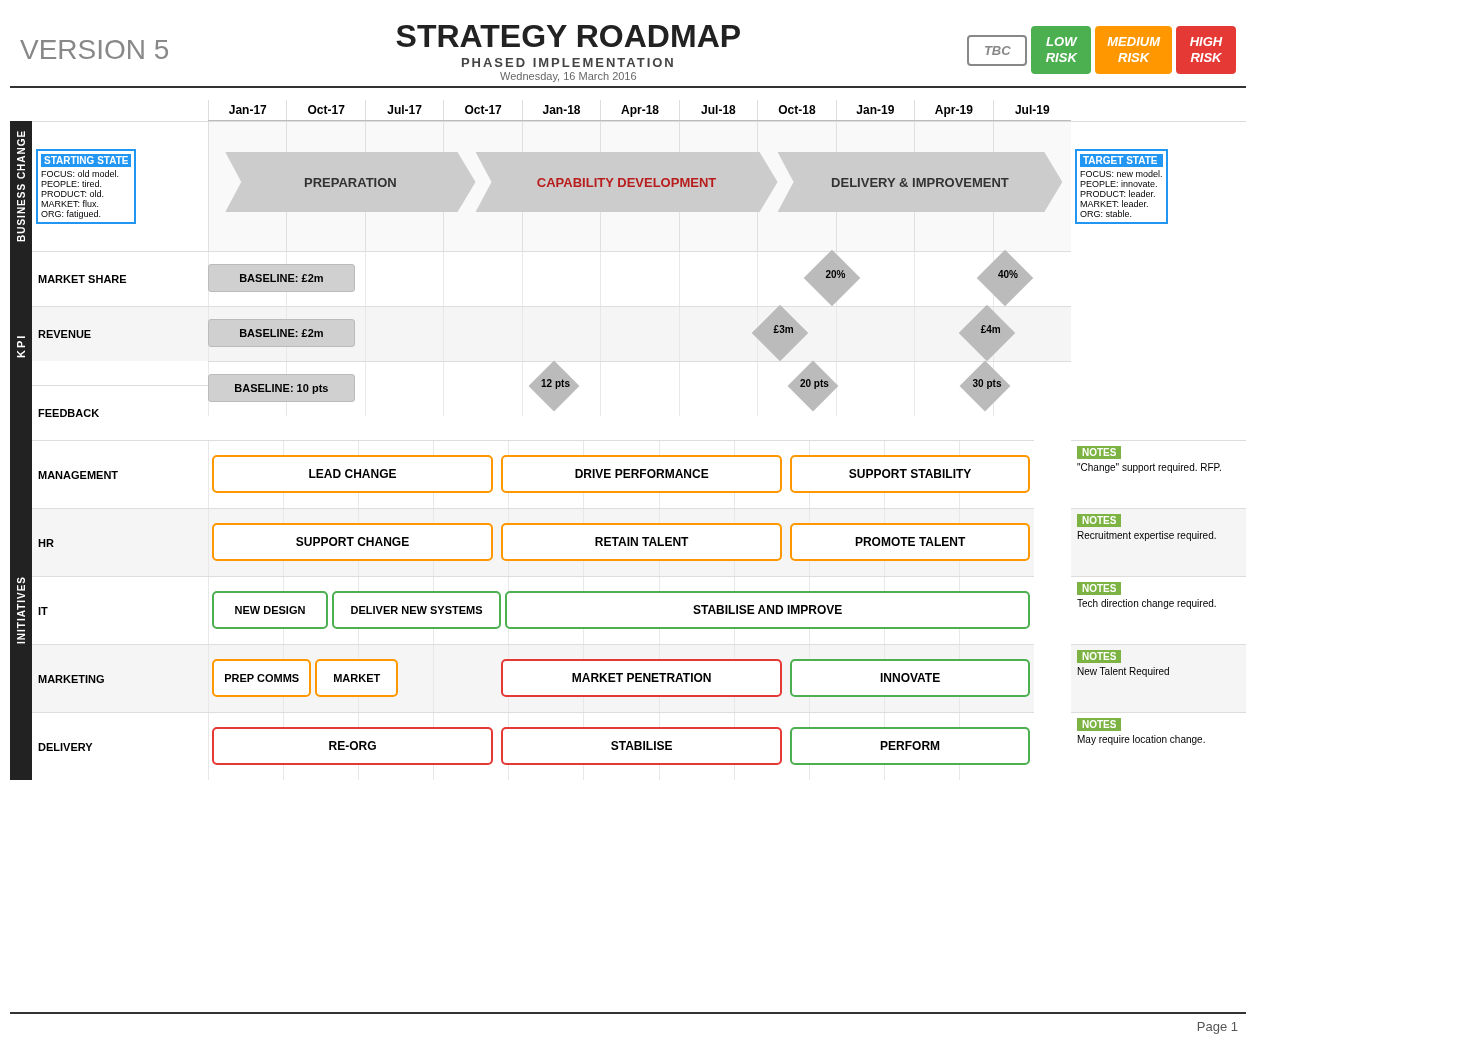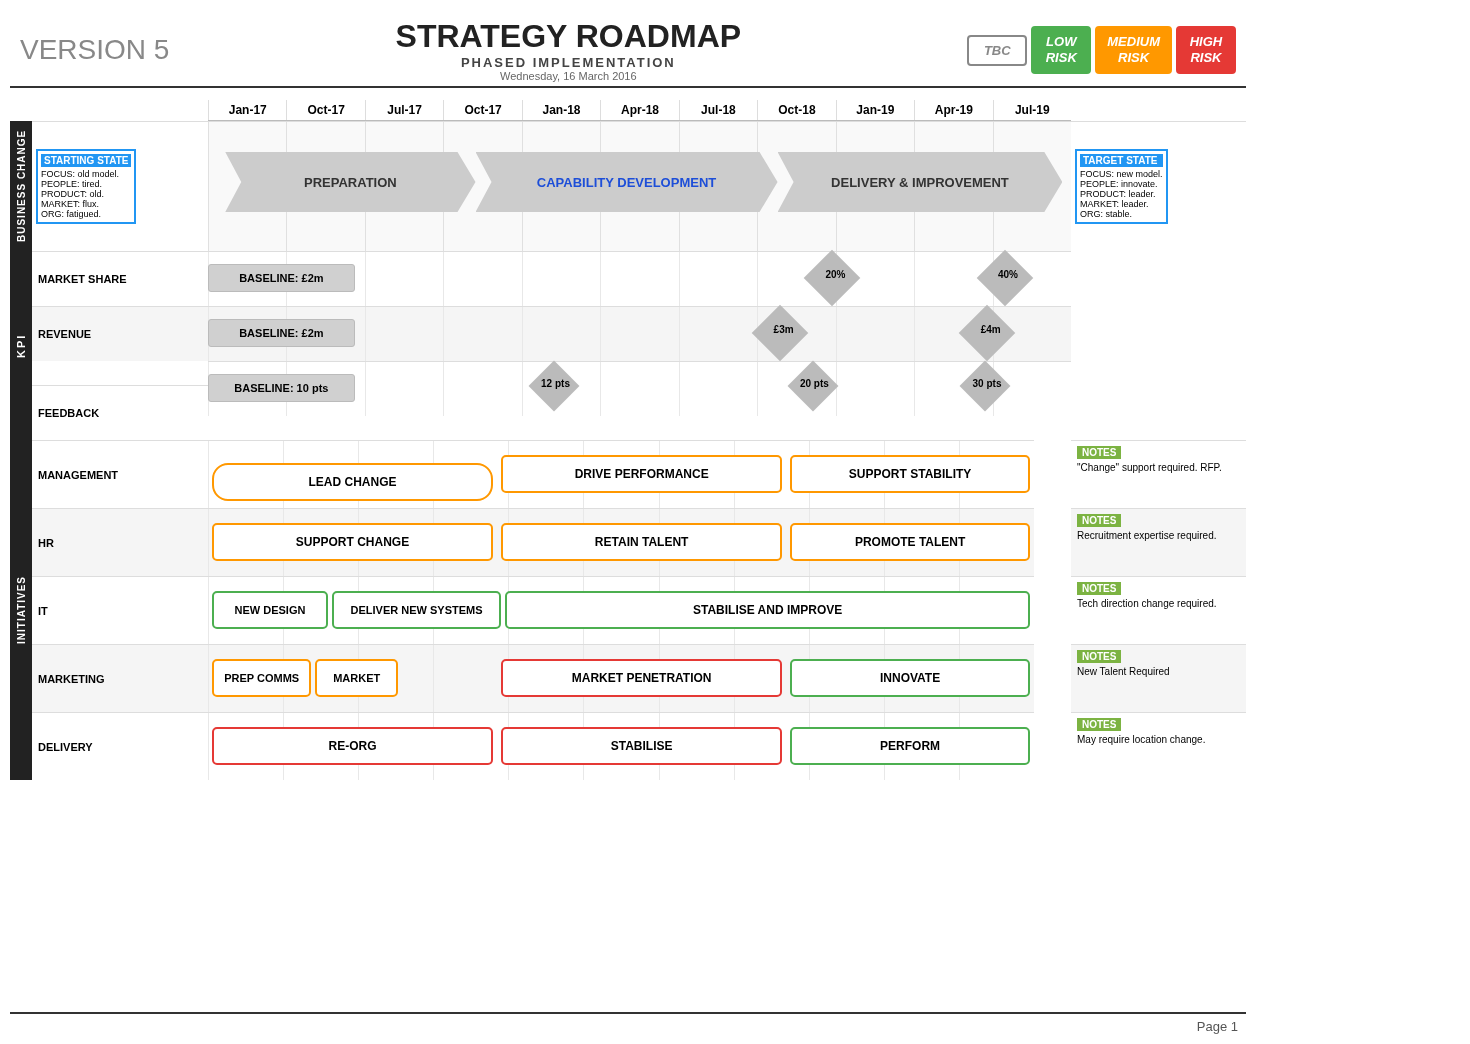--- a/index.html
+++ b/index.html
@@ -86,21 +86,21 @@
           <div style="flex:1;border-left:1px solid #e0e0e0;"></div>
           <div style="flex:1;border-left:1px solid #e0e0e0;"></div>
           <div style="flex:1;border-left:1px solid #e0e0e0;"></div>
           <div style="flex:1;border-left:1px solid #e0e0e0;"></div>
           <div style="flex:1;border-left:1px solid #e0e0e0;"></div>
           <div style="flex:1;border-left:1px solid #e0e0e0;"></div>
         </div>
 
         <div style="position:absolute;top:30px;left:2%;width:29%;height:60px;background:#ccc;clip-path:polygon(0 0,calc(100% - 18px) 0,100% 50%,calc(100% - 18px) 100%,0 100%,16px 50%);display:flex;align-items:center;justify-content:center;font-weight:bold;font-size:13px;color:#333;">PREPARATION</div>
 
-        <div style="position:absolute;top:30px;left:31%;width:35%;height:60px;background:#ccc;clip-path:polygon(0 0,calc(100% - 18px) 0,100% 50%,calc(100% - 18px) 100%,0 100%,16px 50%);display:flex;align-items:center;justify-content:center;font-weight:bold;font-size:13px;color:#1d4ed8;">CAPABILITY DEVELOPMENT</div>
+        <div style="position:absolute;top:30px;left:31%;width:35%;height:60px;background:#ccc;clip-path:polygon(0 0,calc(100% - 18px) 0,100% 50%,calc(100% - 18px) 100%,0 100%,16px 50%);display:flex;align-items:center;justify-content:center;font-weight:bold;font-size:13px;color:#b91c1c;">CAPABILITY DEVELOPMENT</div>
 
         <div style="position:absolute;top:30px;left:66%;width:33%;height:60px;background:#ccc;clip-path:polygon(0 0,calc(100% - 18px) 0,100% 50%,calc(100% - 18px) 100%,0 100%,16px 50%);display:flex;align-items:center;justify-content:center;font-weight:bold;font-size:13px;color:#333;">DELIVERY &amp; IMPROVEMENT</div>
       </div>
 
       <div style="width:175px; padding:4px; border-top:1px solid #ddd; display:flex; align-items:center;">
         <div style="border:2px solid #2196f3; font-size:9px; padding:3px;">
           <div style="background:#2196f3; color:#fff; font-weight:bold; font-size:10px; padding:1px 3px; margin-bottom:2px;">TARGET STATE</div>
           <div>FOCUS: new model.</div>
           <div>PEOPLE: innovate.</div>
           <div>PRODUCT: leader.</div>
@@ -220,21 +220,21 @@
               <div style="flex:1;border-left:1px solid #e8e8e8;"></div>
               <div style="flex:1;border-left:1px solid #e8e8e8;"></div>
               <div style="flex:1;border-left:1px solid #e8e8e8;"></div>
               <div style="flex:1;border-left:1px solid #e8e8e8;"></div>
               <div style="flex:1;border-left:1px solid #e8e8e8;"></div>
               <div style="flex:1;border-left:1px solid #e8e8e8;"></div>
               <div style="flex:1;border-left:1px solid #e8e8e8;"></div>
               <div style="flex:1;border-left:1px solid #e8e8e8;"></div>
               <div style="flex:1;border-left:1px solid #e8e8e8;"></div>
           </div>
-          <div style="position:absolute;left:0.5%;top:22px;width:34%;height:38px;border:2px solid #ff9800;background:#fff;border-radius:16px;display:flex;align-items:center;justify-content:center;font-weight:bold;font-size:12px;">LEAD CHANGE</div>
+          <div style="position:absolute;left:0.5%;top:14px;width:34%;height:38px;border:2px solid #ff9800;background:#fff;border-radius:5px;display:flex;align-items:center;justify-content:center;font-weight:bold;font-size:12px;">LEAD CHANGE</div>
           <div style="position:absolute;left:35.5%;top:14px;width:34%;height:38px;border:2px solid #ff9800;background:#fff;border-radius:5px;display:flex;align-items:center;justify-content:center;font-weight:bold;font-size:12px;">DRIVE PERFORMANCE</div>
           <div style="position:absolute;left:70.5%;top:14px;width:29%;height:38px;border:2px solid #ff9800;background:#fff;border-radius:5px;display:flex;align-items:center;justify-content:center;font-weight:bold;font-size:12px;">SUPPORT STABILITY</div>
         </div>
 
         <div style="height:68px;position:relative;border-top:1px solid #ddd;background:#f5f5f5;">
           <div style="position:absolute;top:0;bottom:0;left:0;right:0;display:flex;pointer-events:none;">
             <div style="flex:1;border-left:1px solid #e8e8e8;"></div>
               <div style="flex:1;border-left:1px solid #e8e8e8;"></div>
               <div style="flex:1;border-left:1px solid #e8e8e8;"></div>
               <div style="flex:1;border-left:1px solid #e8e8e8;"></div>

